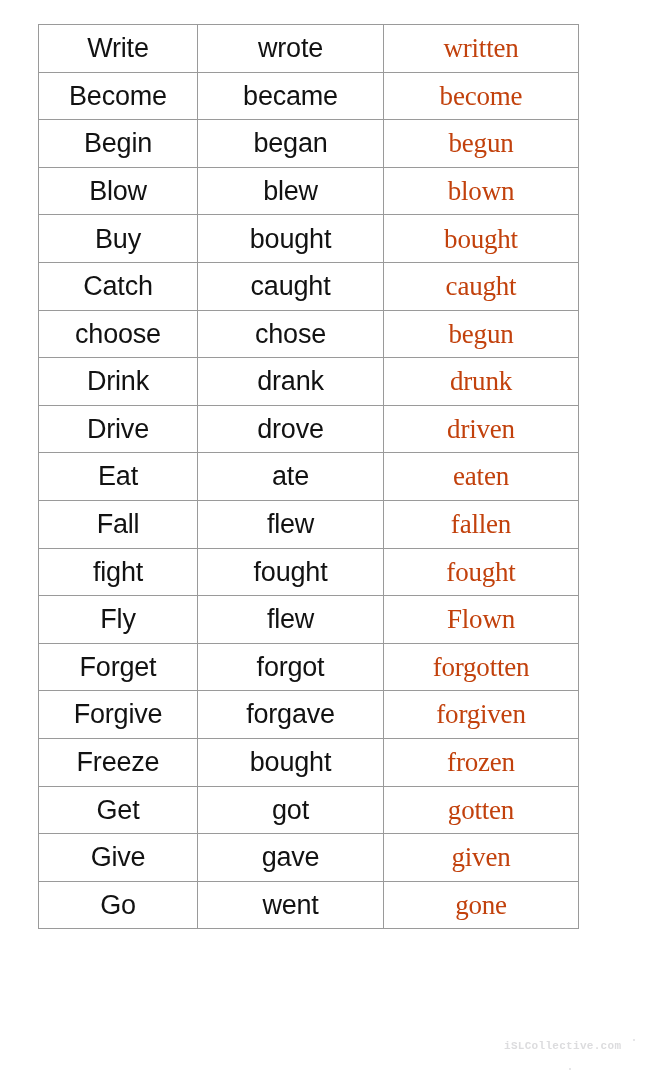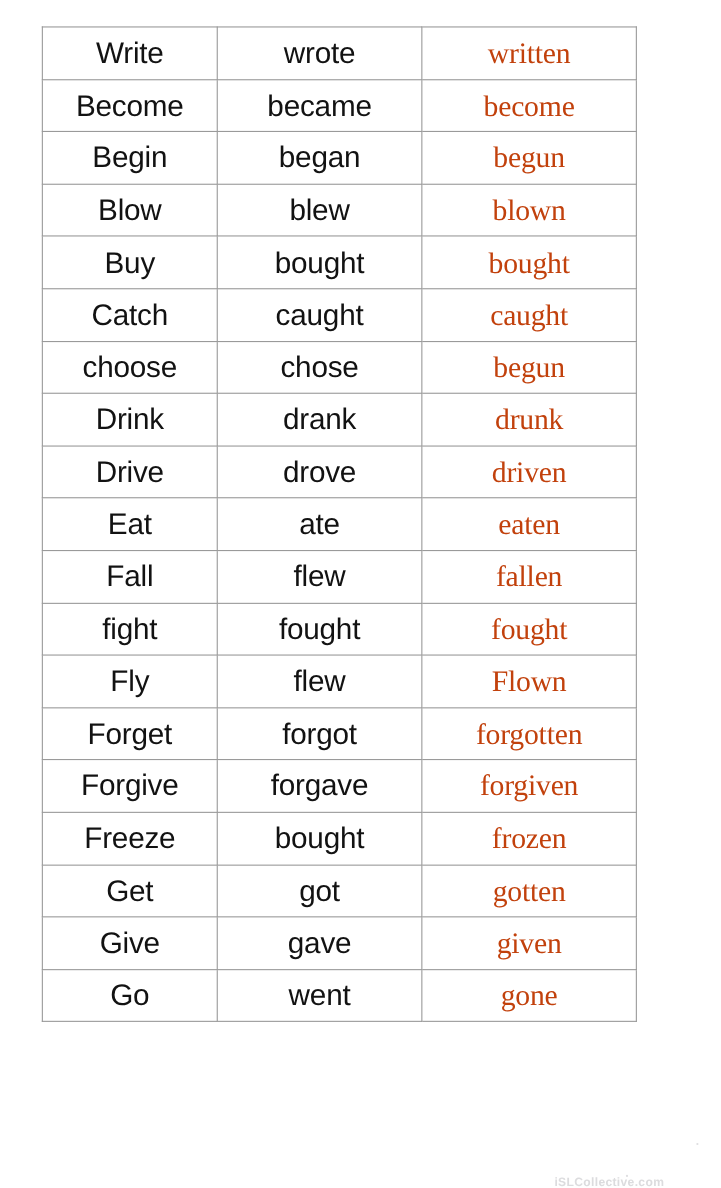--- a/index.html
+++ b/index.html
@@ -61,26 +61,26 @@
   }
 
   #verb-table td.col-part {
     color: #c2410c;
     font-family: Liberation Serif, serif;
   }
 
   #watermark {
     position: absolute;
     left: 504px;
-    top: 1069px;
+    top: 1040px;
     font-size: 11px;
     font-weight: bold;
     letter-spacing: 0.3px;
     color: #dcdcde;
-    font-family: Liberation Sans, sans-serif;
+    font-family: Liberation Mono, monospace;
     white-space: nowrap;
   }
 
   .speck {
     position: absolute;
     width: 2px;
     height: 2px;
     background: #dedee0;
     border-radius: 50%;
   }

